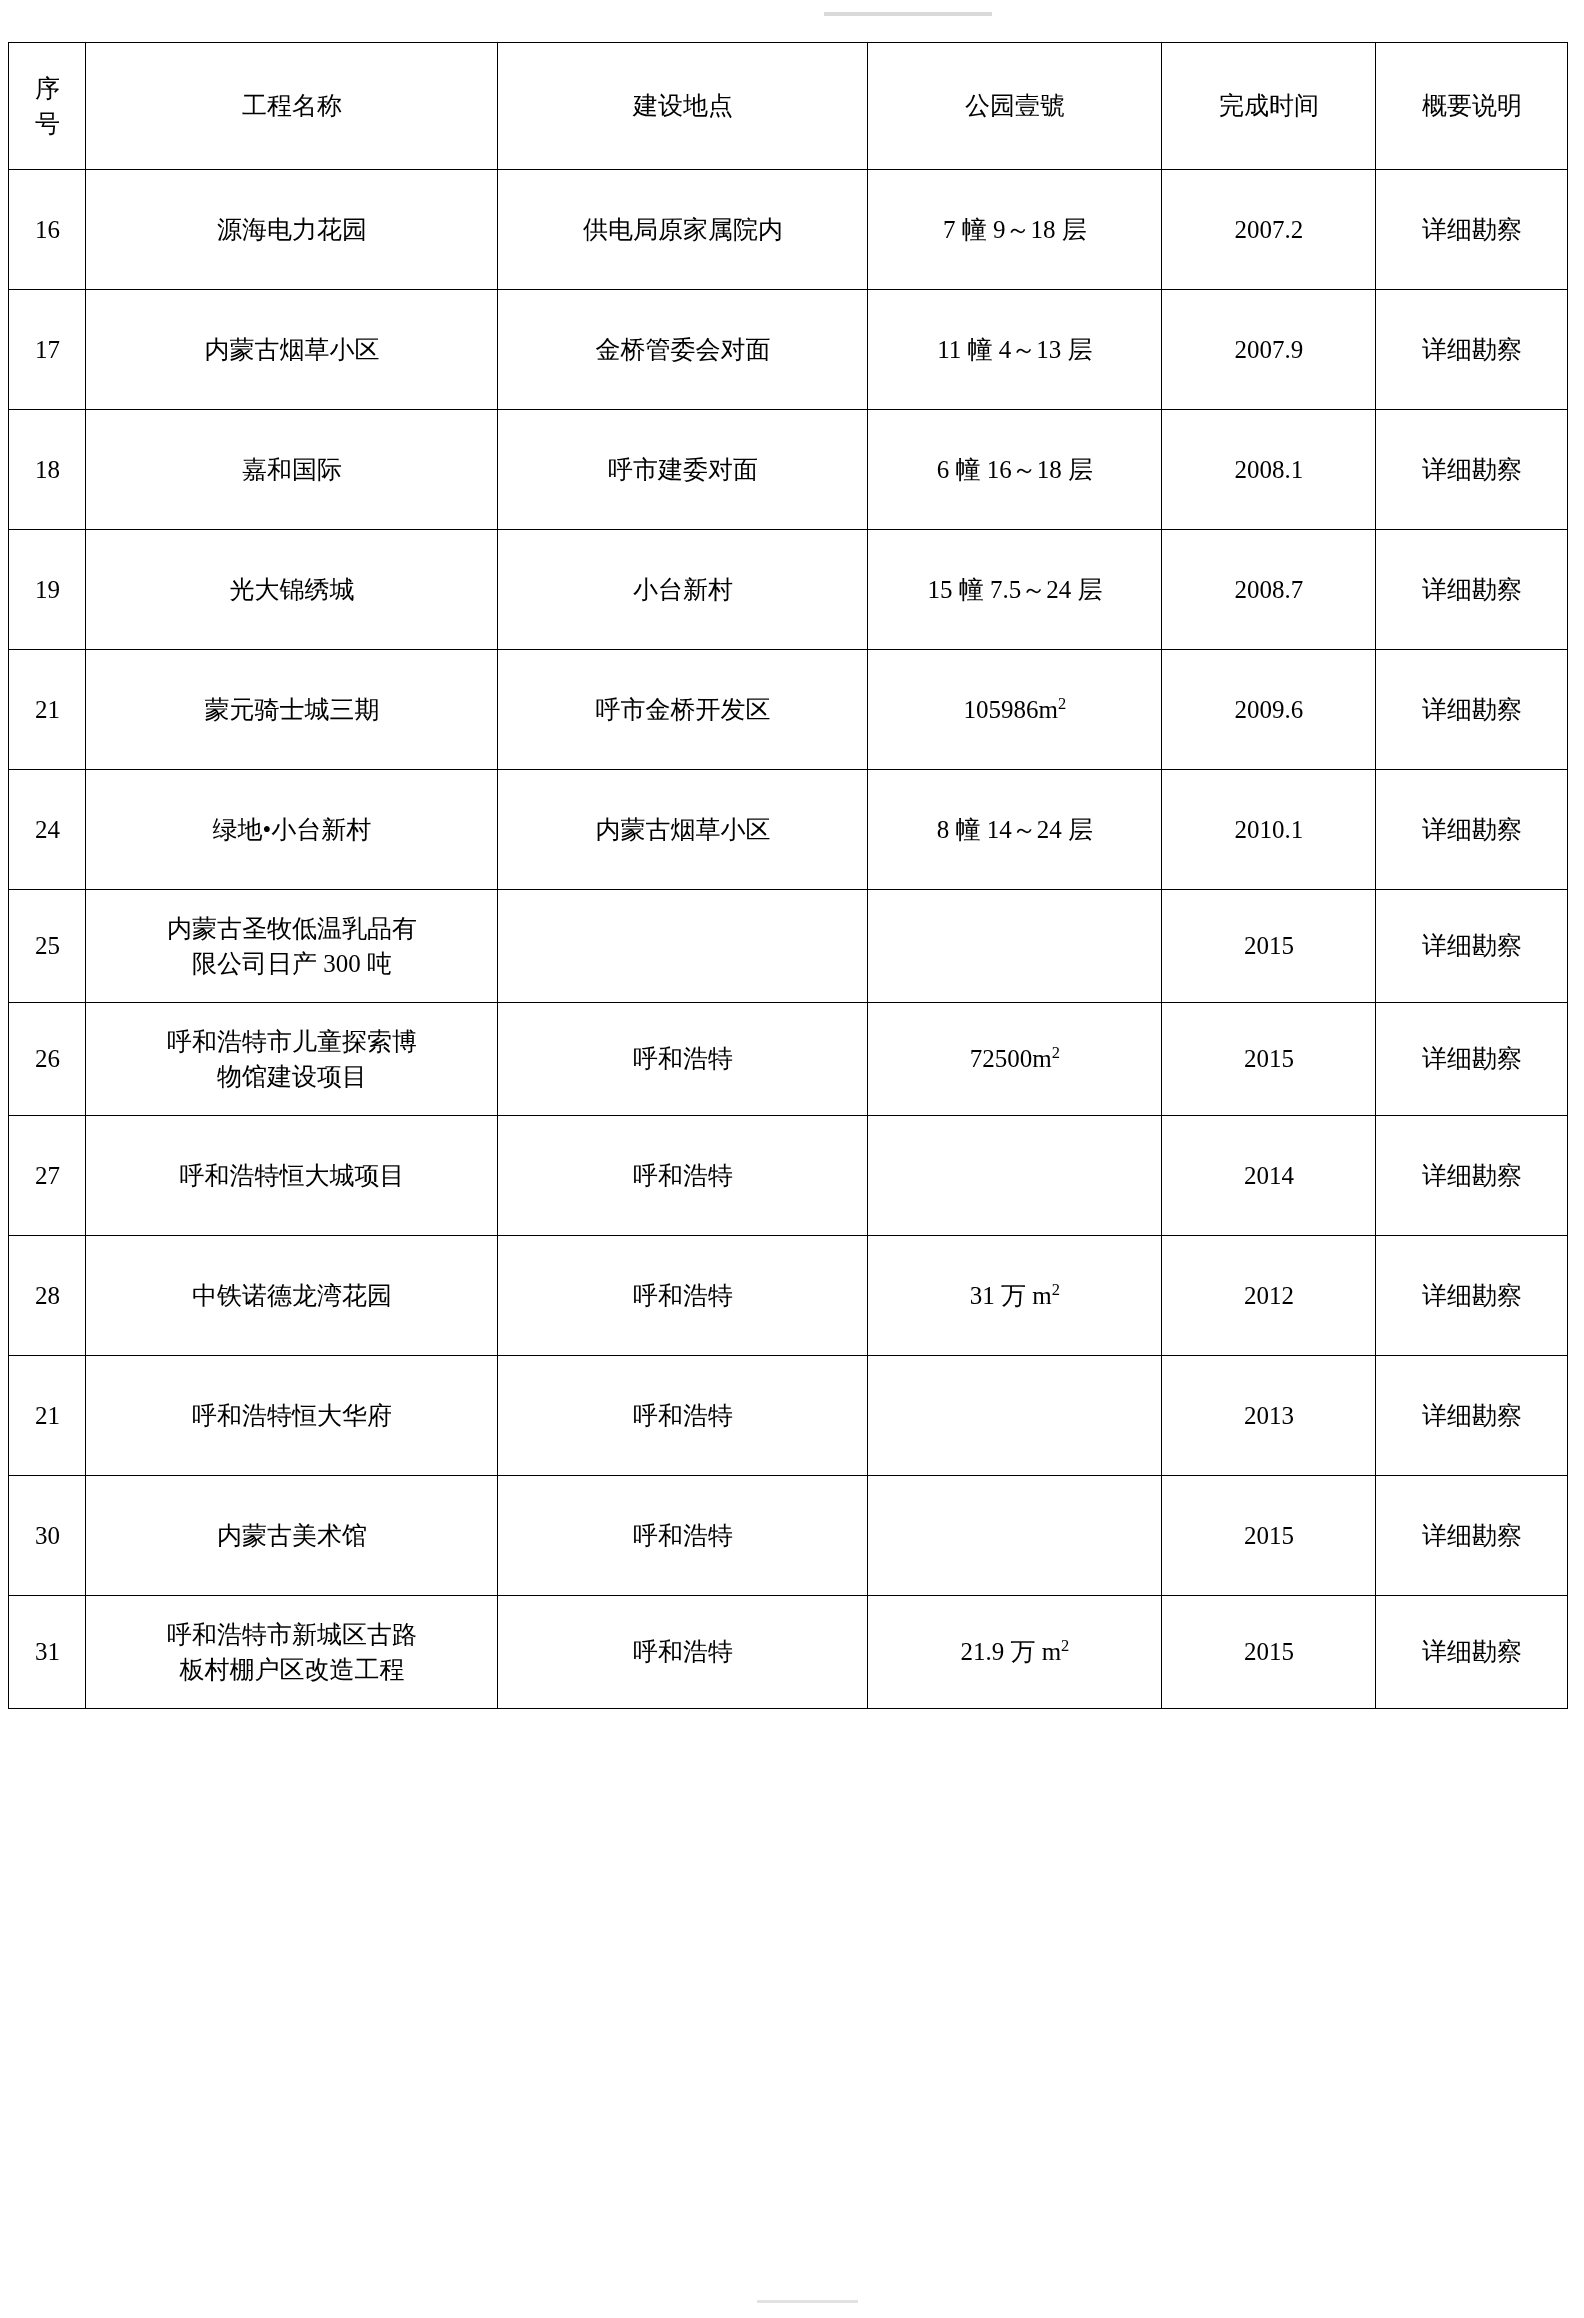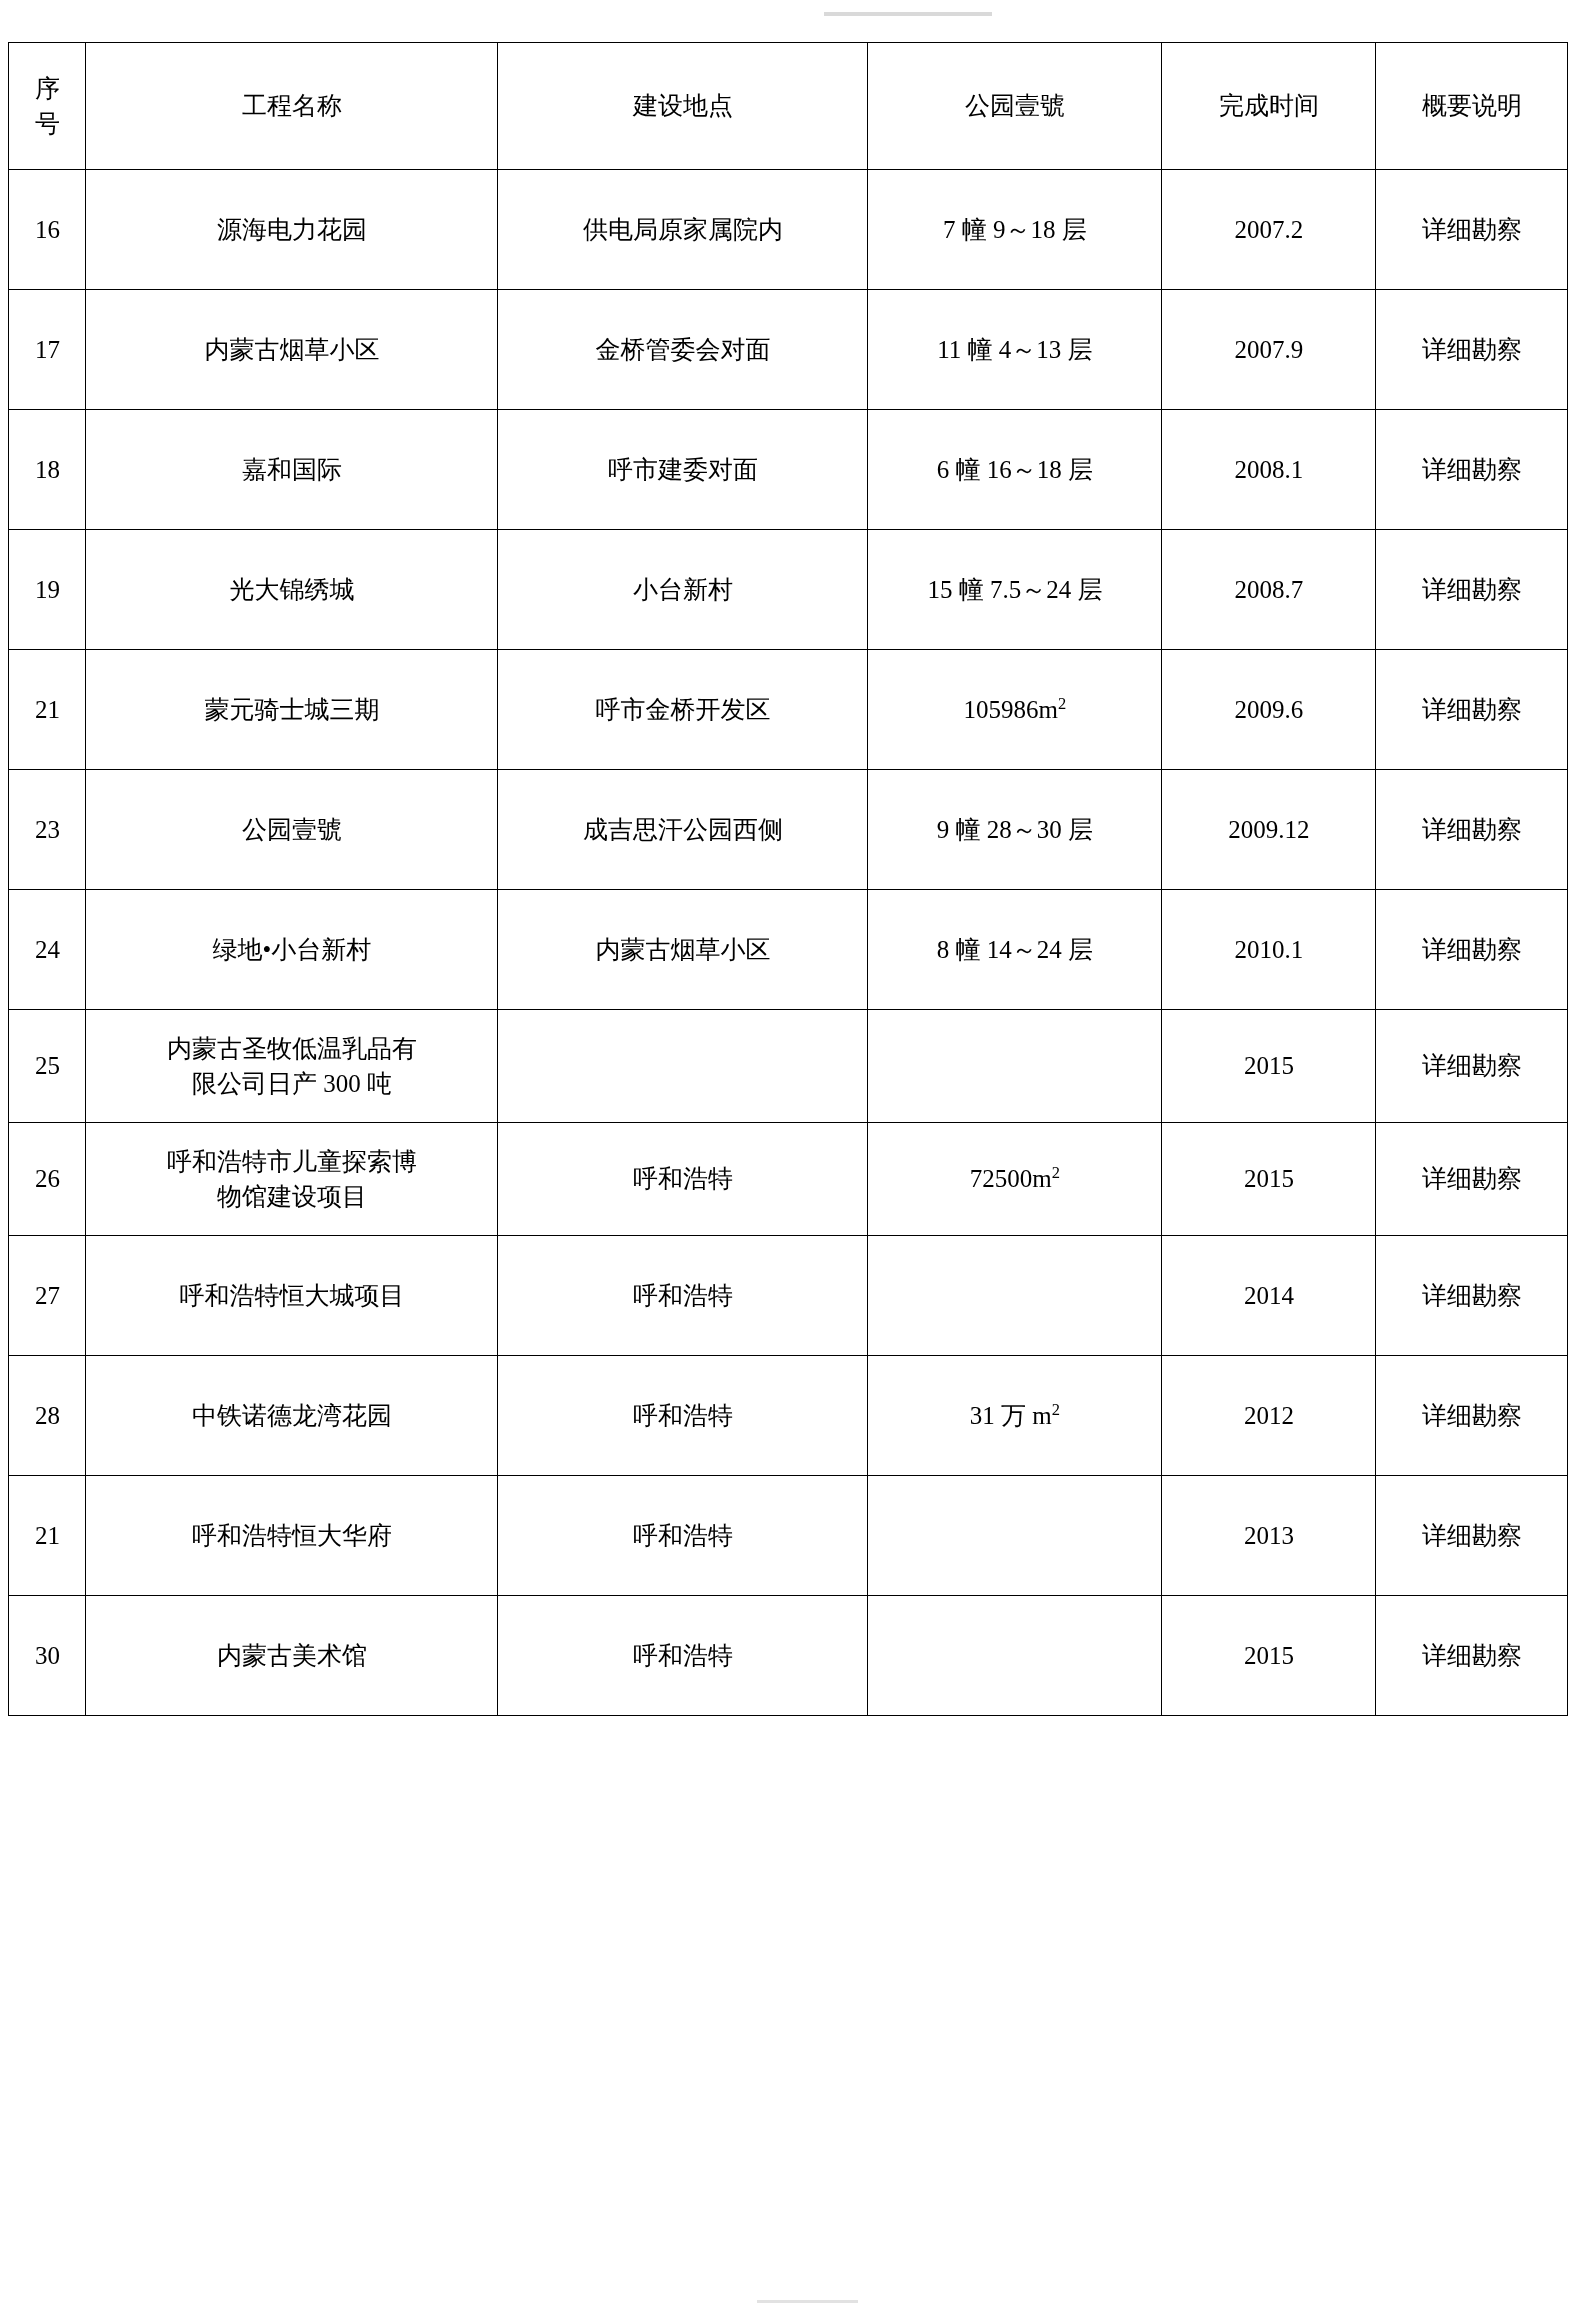--- a/index.html
+++ b/index.html
@@ -170,28 +170,20 @@
         <tr>
           <td class="num-cell">21</td>
           <td class="left">蒙元骑士城三期</td>
           <td>呼市金桥开发区</td>
           <td><span>105986</span><span>m</span><sup>2</sup></td>
           <td>2009.6</td>
           <td>详细勘察</td>
         </tr>
 
 
-        <tr>
-          <td class="num-cell">23</td>
-          <td class="left">公园壹號</td>
-          <td>成吉思汗公园西侧</td>
-          <td>9 幢 28～30 层</td>
-          <td>2009.12</td>
-          <td>详细勘察</td>
-        </tr>
 
         <tr>
           <td class="num-cell">24</td>
           <td class="left">绿地•小台新村</td>
           <td>内蒙古烟草小区</td>
           <td>8 幢 14～24 层</td>
           <td>2010.1</td>
           <td>详细勘察</td>
         </tr>
 
@@ -248,18 +240,29 @@
 
         <tr>
           <td class="num-cell">30</td>
           <td class="left">内蒙古美术馆</td>
           <td>呼和浩特</td>
           <td></td>
           <td>2015</td>
           <td>详细勘察</td>
         </tr>
 
+        <tr class="tall">
+          <td class="num-cell">31</td>
+          <td class="left">
+              <span class="two-line">呼和浩特市新城区古路</span>
+              <span class="two-line">板村棚户区改造工程</span>
+            </td>
+          <td>呼和浩特</td>
+          <td><span>21.9 万 </span><span>m</span><sup>2</sup></td>
+          <td>2015</td>
+          <td>详细勘察</td>
+        </tr>
 
       </tbody>
     </table>
   </div>
 </div>
 
 
 </body></html>

